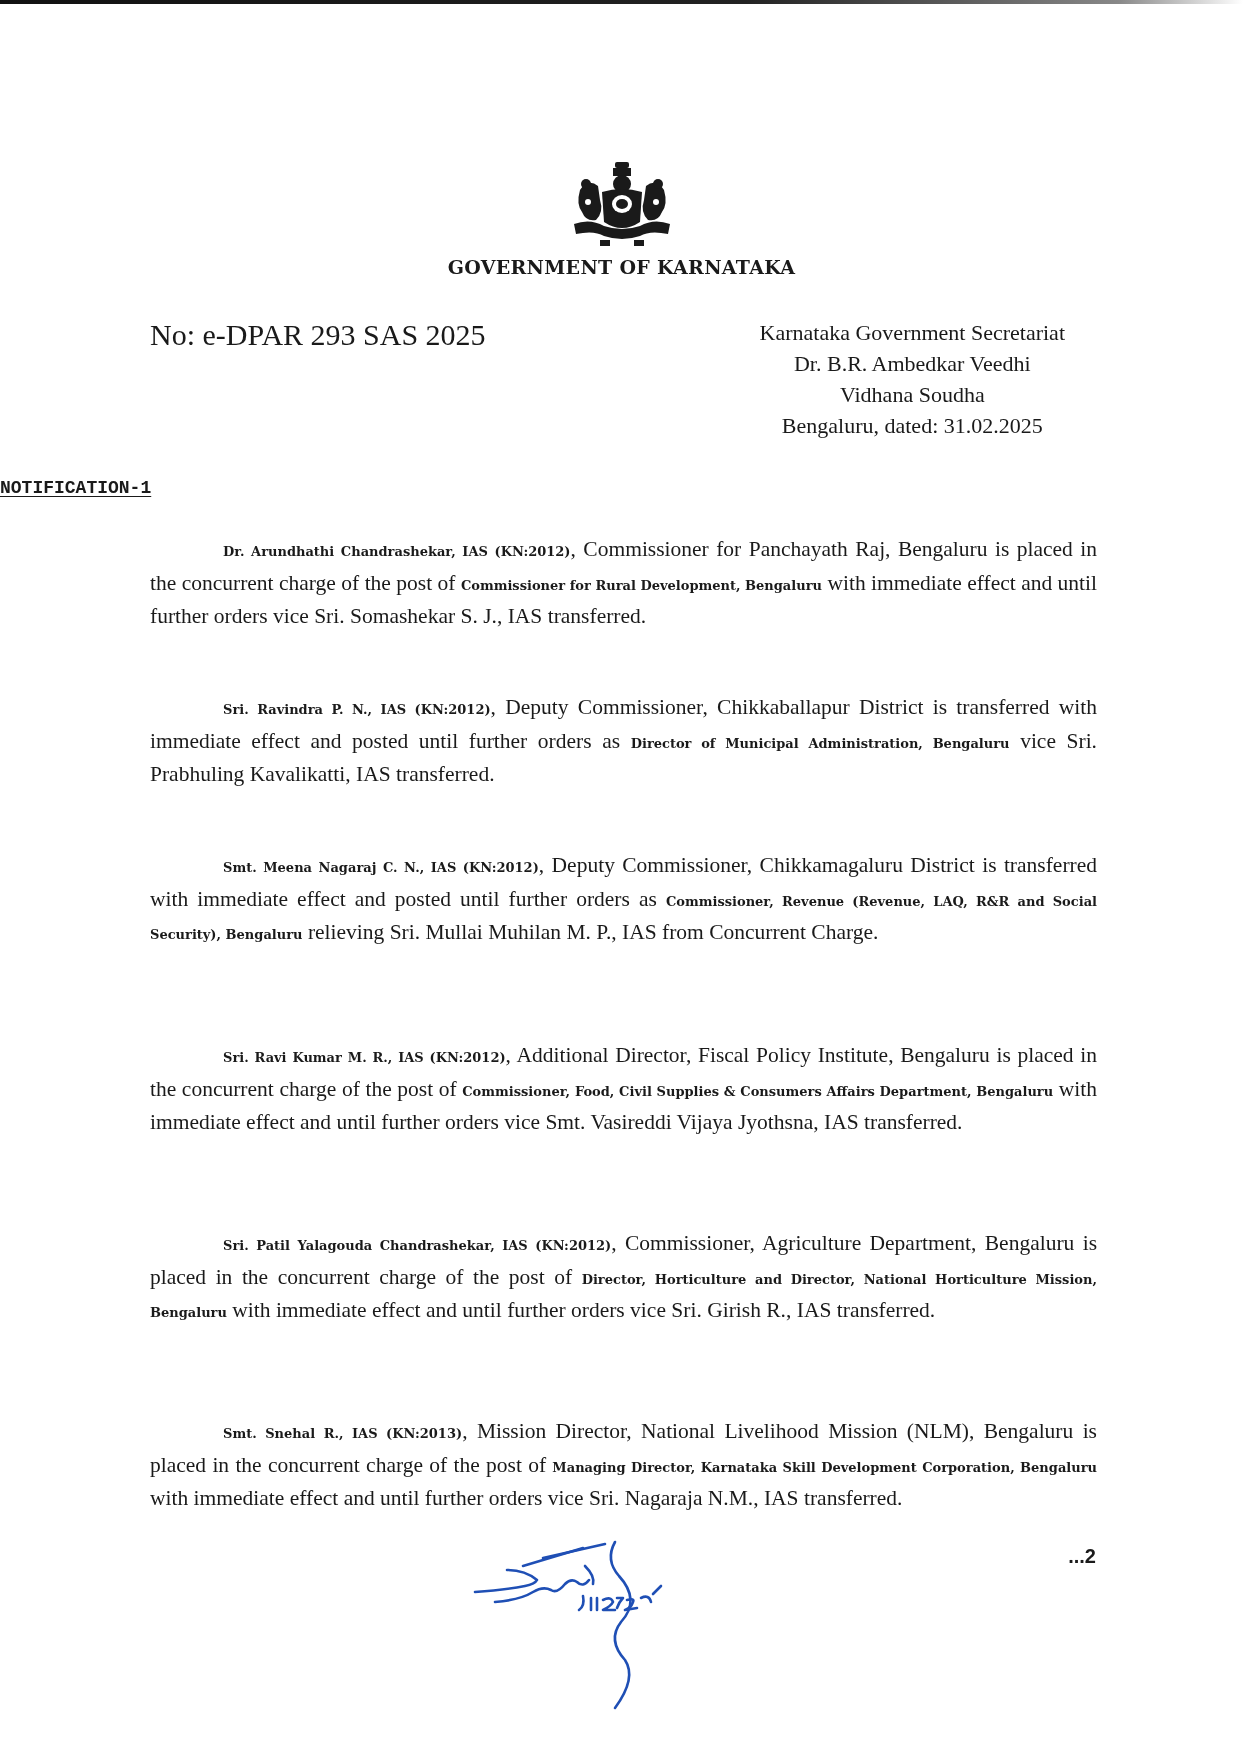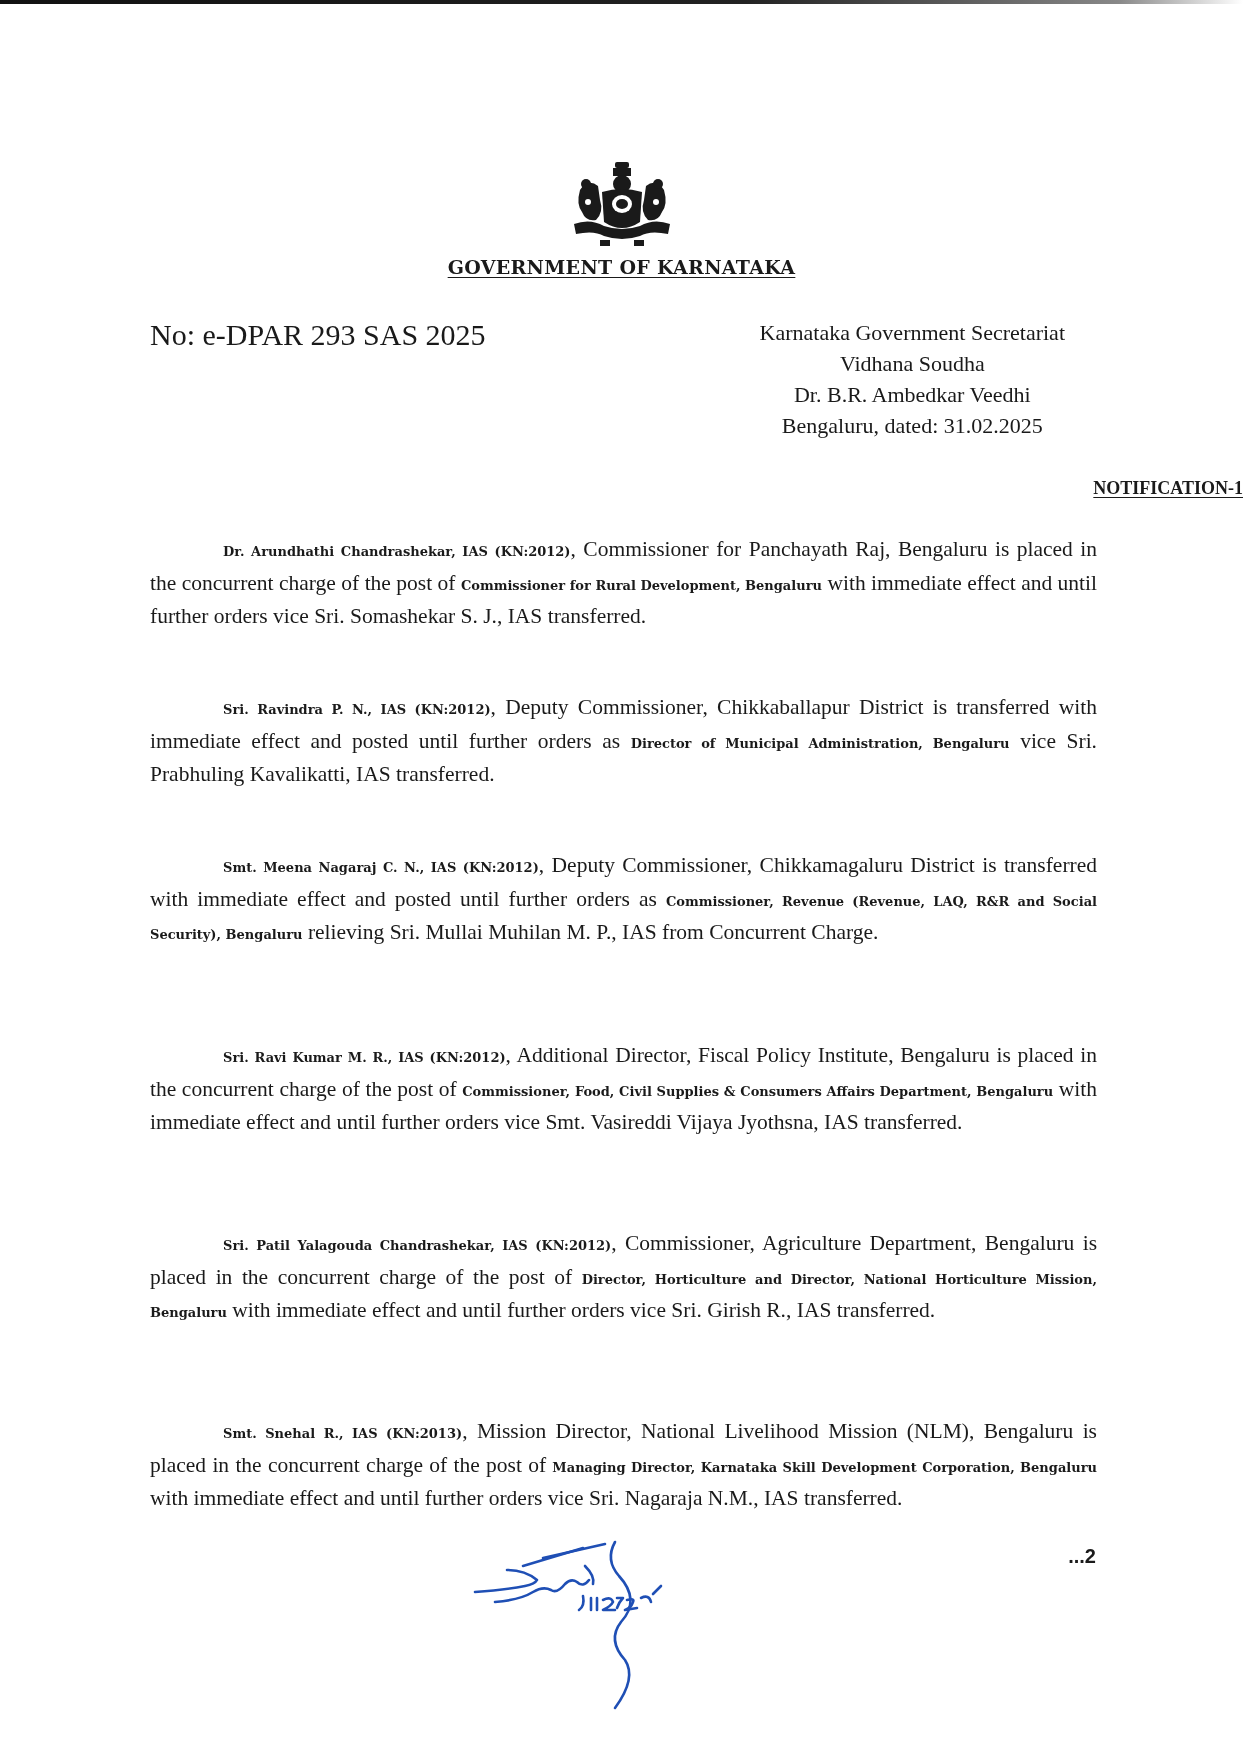--- a/index.html
+++ b/index.html
@@ -10,33 +10,33 @@
   .scan-edge {
     position: absolute; left: 0; top: 0; width: 1243px; height: 4px;
     background: linear-gradient(to right, #111 0%, #222 60%, #888 90%, #fff 100%);
   }
   .emblem { position: absolute; left: 560px; top: 160px; width: 124px; height: 92px; }
   .gov-title {
     position: absolute; left: 0; width: 1243px; top: 256px; text-align: center;
     font-family: "DejaVu Serif", serif; font-weight: bold; font-size: 19px;
     letter-spacing: 0.3px;
   }
-  .gov-title span { text-decoration: underline; text-underline-offset: 3px; }
+  .gov-title span { text-underline-offset: 3px; }
   .order-no {
     position: absolute; left: 150px; top: 318px;
     font-family: "Liberation Serif", serif; font-size: 30px;
   }
   .address {
     position: absolute; right: 178px; top: 317px; text-align: center;
     font-family: "Liberation Serif", serif; font-size: 22px; line-height: 31px;
   }
   .address div { white-space: nowrap; }
   .notif-title {
-    position: absolute; left: 0; width: 1243px; top: 478px; text-align: right;
-    font-family: Liberation Serif, serif; font-weight: bold; font-size: 18px;
+    position: absolute; left: 0; width: 1243px; top: 478px; text-align: left;
+    font-family: Liberation Mono, monospace; font-weight: bold; font-size: 18px;
   }
   .notif-title span { text-decoration: underline; text-underline-offset: 3px; }
   .para {
     position: absolute; left: 150px; width: 947px;
     font-family: "Liberation Serif", serif; font-size: 21.5px; line-height: 31.5px;
     text-align: justify; text-indent: 73px;
   }
   .para b { font-family: "DejaVu Serif", serif; font-size: 13px; font-weight: bold; }
   .page-cont {
     position: absolute; right: 147px; top: 1545px;
@@ -74,22 +74,22 @@
 </svg>
 
 <div class="gov-title">
   <span>GOVERNMENT OF KARNATAKA</span>
 </div>
 
 <div class="order-no">No: e-DPAR 293 SAS 2025</div>
 
 <div class="address">
   <div>Karnataka Government Secretariat</div>
+  <div>Dr. B.R. Ambedkar Veedhi</div>
   <div>Vidhana Soudha</div>
-  <div>Dr. B.R. Ambedkar Veedhi</div>
   <div>Bengaluru, dated: 31.02.2025</div>
 </div>
 
 <div class="notif-title">
   <span>NOTIFICATION-1</span>
 </div>
 
 <div class="para" style="top:534px"><b>Dr. Arundhathi Chandrashekar, IAS (KN:2012)</b><span>, Commissioner for Panchayath Raj, Bengaluru is placed in the concurrent charge of the post of </span><b>Commissioner for Rural Development, Bengaluru</b><span> with immediate effect and until further orders vice Sri. Somashekar S. J., IAS transferred.</span></div>
 
 <div class="para" style="top:692px"><b>Sri. Ravindra P. N., IAS (KN:2012)</b><span>, Deputy Commissioner, Chikkaballapur District is transferred with immediate effect and posted until further orders as </span><b>Director of Municipal Administration, Bengaluru</b><span> vice Sri. Prabhuling Kavalikatti, IAS transferred.</span></div>

